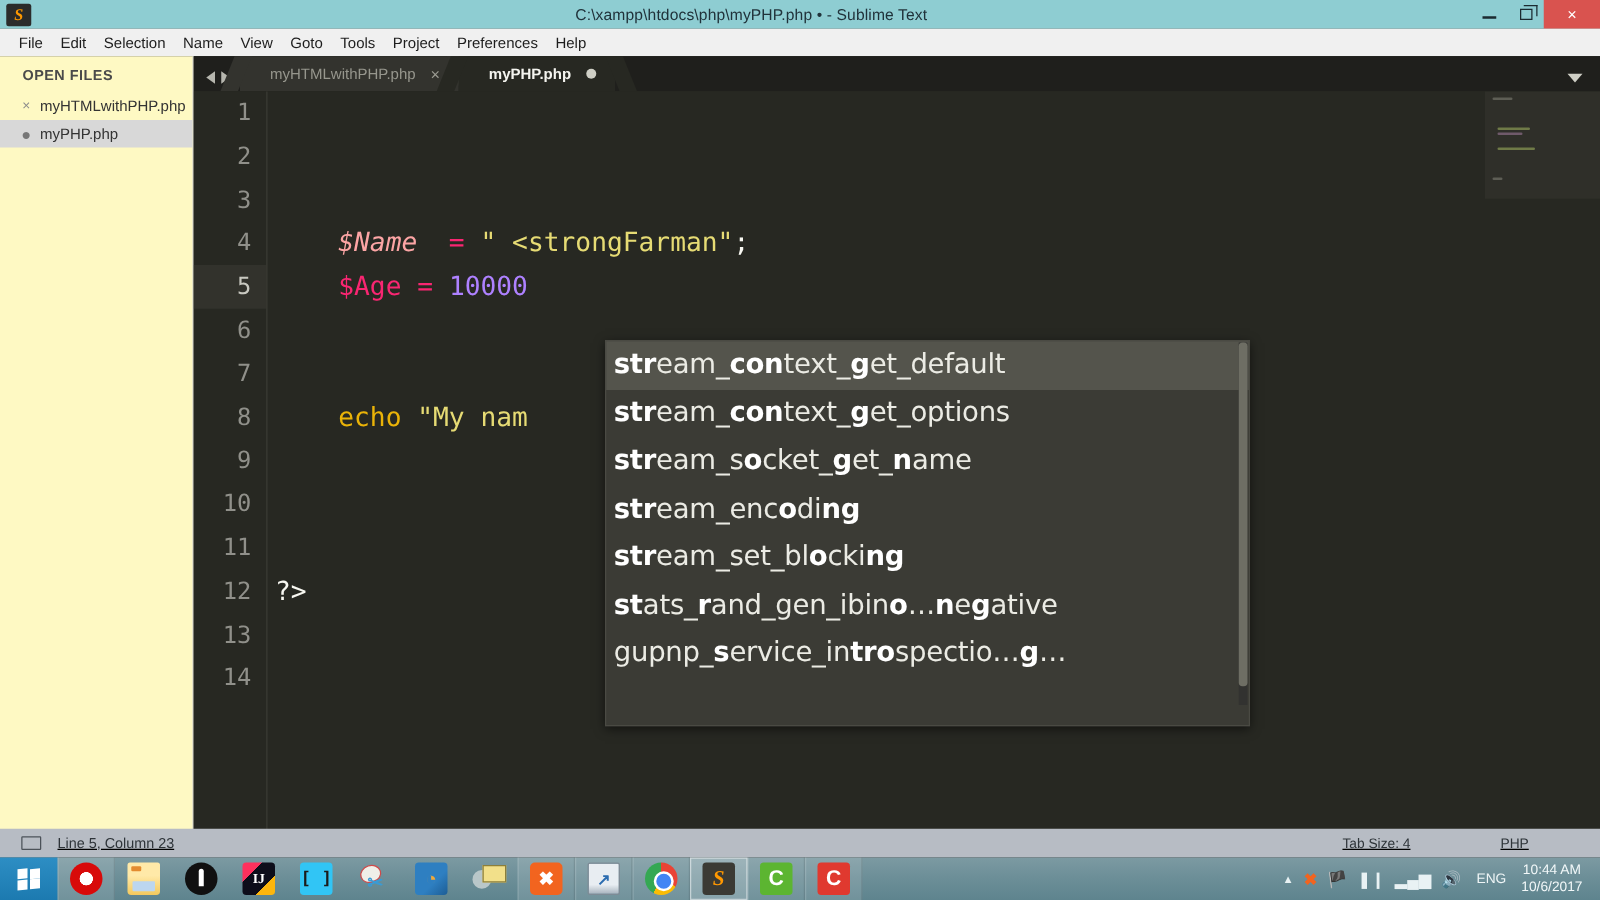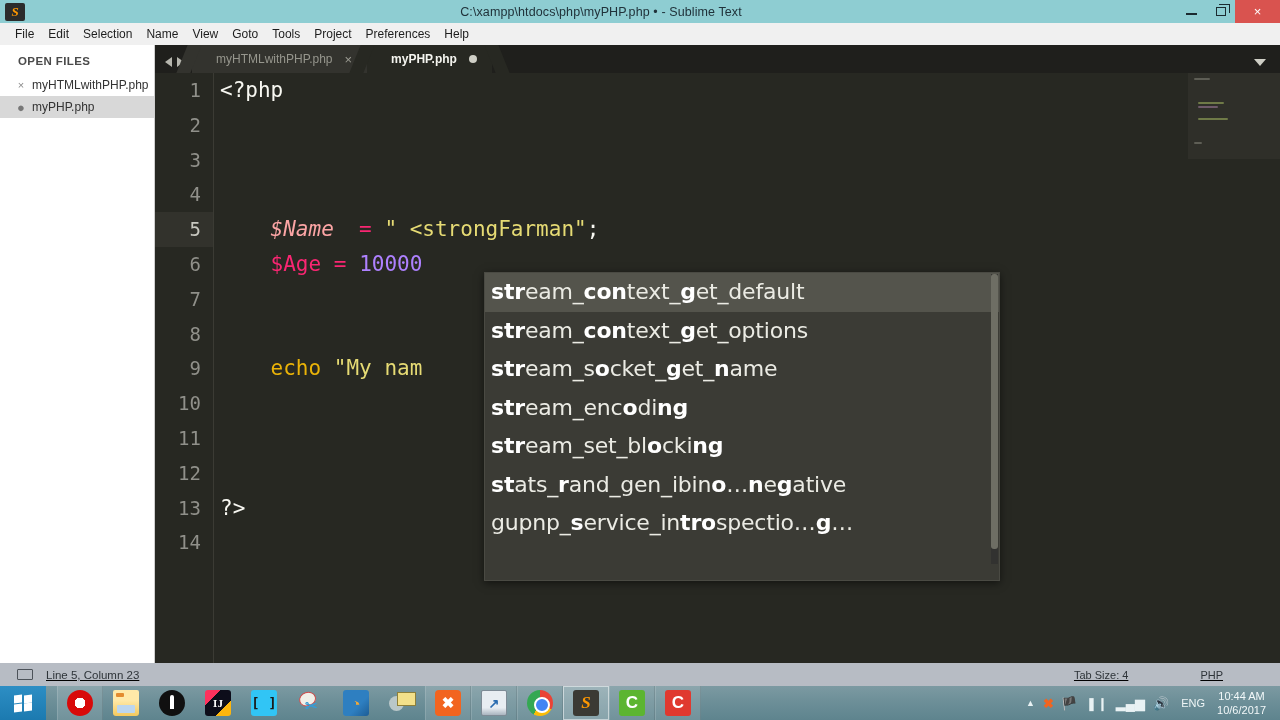--- a/index.html
+++ b/index.html
@@ -47,21 +47,21 @@
     position: absolute; top: 23px; left: 0; width: 1280px; height: 22px;
     background: #f0f0f0; display: flex; align-items: center; padding-left: 8px;
   }
   .menu-item {
     font-size: 12px; color: #1d1d1d; padding: 2px 7px; cursor: default;
   }
 
   
   .sidebar {
     position: absolute; top: 45px; left: 0; width: 155px; height: 625px;
-    background: #ffffff; border-right: 1px solid #cfcfcf;
+    background: #fef9c3; border-right: 1px solid #cfcfcf;
   }
   .sb-header {
     font-size: 11.5px; color: #4a4a4a; font-weight: bold;
     padding: 10px 0 7px 18px; letter-spacing: 0.4px;
   }
   .sb-row {
     display: flex; align-items: center; height: 22px; padding-left: 14px;
     font-size: 12px; color: #333;
   }
   .sb-row.active { background: #d8d8d8; }
@@ -221,21 +221,21 @@
   .win-logo { position: relative; width: 18px; height: 17px; }
   .win-logo i {
     position: absolute; display: block; background: #ffffff;
     width: 8px; height: 7.5px;
   }
   .win-logo i:nth-child(1){ left:0; top:0.6px; transform: skewY(-6deg); }
   .win-logo i:nth-child(2){ left:9.5px; top:0; transform: skewY(-6deg); }
   .win-logo i:nth-child(3){ left:0; top:9.2px; transform: skewY(-6deg); }
   .win-logo i:nth-child(4){ left:9.5px; top:8.6px; transform: skewY(-6deg); }
 
-  .tb-tasks { display: flex; align-items: center; height: 34px; padding-left: 11px; }
+  .tb-tasks { display: flex; align-items: center; height: 34px; }
   .tb-task {
     width: 46px; height: 34px; display: flex; align-items: center; justify-content: center;
     position: relative;
   }
   .tb-task.open { background: rgba(255,255,255,0.12); border-left: 1px solid rgba(255,255,255,0.14); border-right: 1px solid rgba(0,0,0,0.10); }
   .tb-task.active { background: rgba(255,255,255,0.26); border: 1px solid rgba(255,255,255,0.5); }
 
   .ic { width: 26px; height: 26px; border-radius: 3px; display:flex; align-items:center; justify-content:center; font-size: 15px; font-weight: bold; color:#fff; }
   .ic-opera { background: radial-gradient(circle at 50% 50%, #ffffff 0 28%, #d80a0a 30% 100%); border-radius: 50%; }
   .ic-folder { background: linear-gradient(180deg,#ffe9a8 0 40%, #f4c95d 100%); border-radius: 2px 2px 3px 3px; position: relative; }
@@ -350,21 +350,20 @@
           <div class="gline">8</div>
           <div class="gline">9</div>
           <div class="gline">10</div>
           <div class="gline">11</div>
           <div class="gline">12</div>
           <div class="gline">13</div>
           <div class="gline">14</div>
         </div>
       <div class="gutter-border"></div>
       <div class="code-lines" id="code-lines">
-          <div class="cline"><span class="tok-tag">&lt;?php</span></div>
           <div class="cline"></div>
           <div class="cline"></div>
           <div class="cline"></div>
           <div class="cline"><span class="tok-punc">    </span><span class="tok-var">$Name</span><span class="tok-punc">  </span><span class="tok-op">=</span><span class="tok-punc"> </span><span class="tok-str">" &lt;strongFarman"</span><span class="tok-punc">;</span></div>
           <div class="cline"><span class="tok-punc">    </span><span class="tok-var2">$Age</span><span class="tok-punc"> </span><span class="tok-op">=</span><span class="tok-punc"> </span><span class="tok-num">10000</span></div>
           <div class="cline"></div>
           <div class="cline"></div>
           <div class="cline"><span class="tok-punc">    </span><span class="tok-kw">echo</span><span class="tok-punc"> </span><span class="tok-str">"My nam</span></div>
           <div class="cline"></div>
           <div class="cline"></div>

